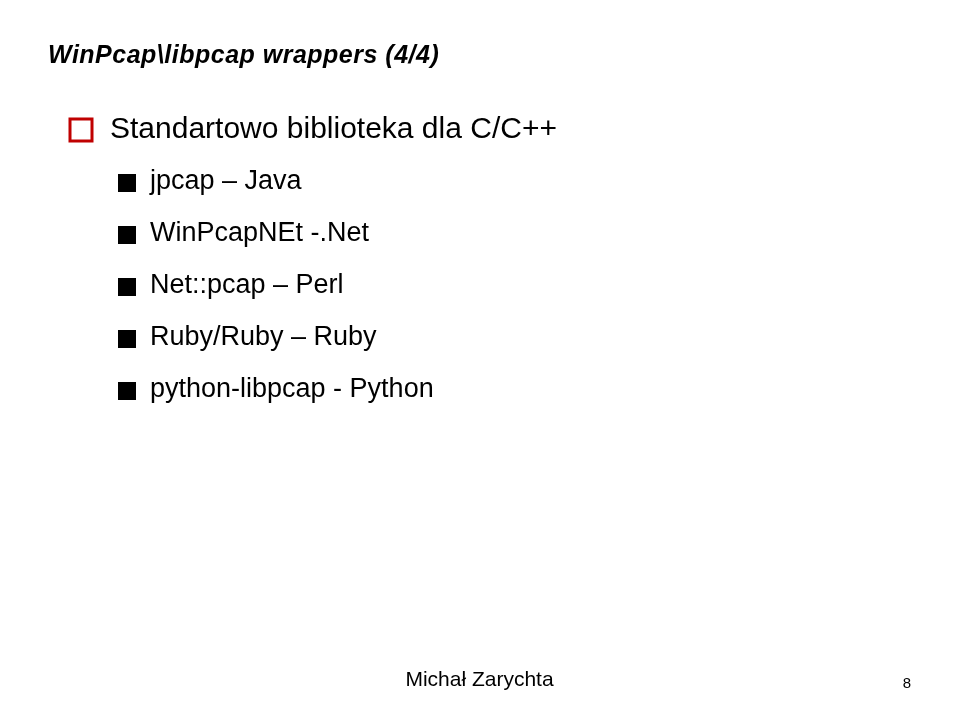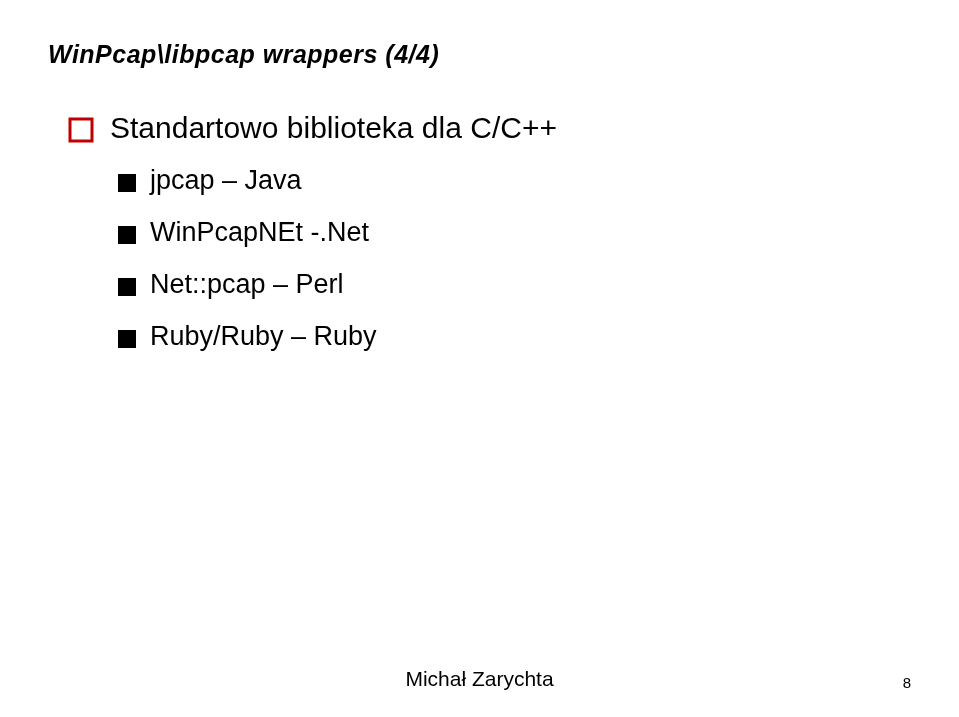--- a/index.html
+++ b/index.html
@@ -125,17 +125,25 @@
       <span>Net::pcap – Perl</span>
     </li>
     <li class="sub-item">
       <span class="sub-icon">
         <svg width="18" height="18" viewBox="0 0 18 18">
           <rect x="0" y="0" width="18" height="18" fill="#000"></rect>
         </svg>
       </span>
       <span>Ruby/Ruby – Ruby</span>
     </li>
+    <li class="sub-item">
+      <span class="sub-icon">
+        <svg width="18" height="18" viewBox="0 0 18 18">
+          <rect x="0" y="0" width="18" height="18" fill="#000"></rect>
+        </svg>
+      </span>
+      <span>python-libpcap - Python</span>
+    </li>
   </ul>
 
   <div class="footer">Michał Zarychta</div>
   <div class="page-num">8</div>
 </div>
 
 </body></html>

